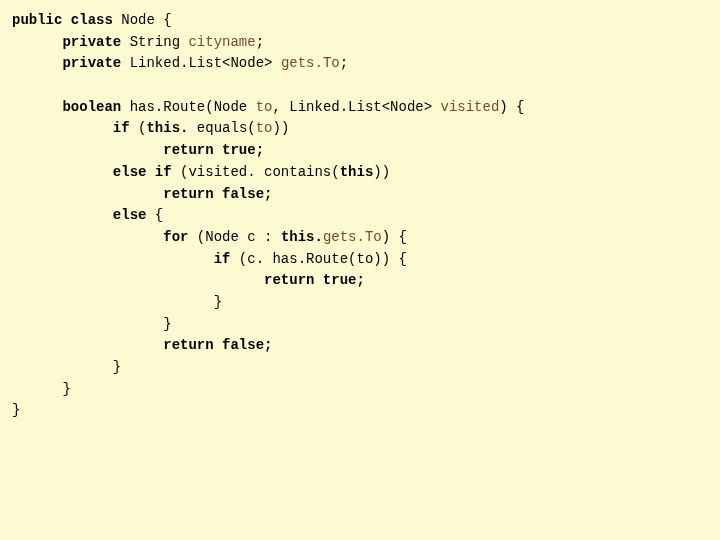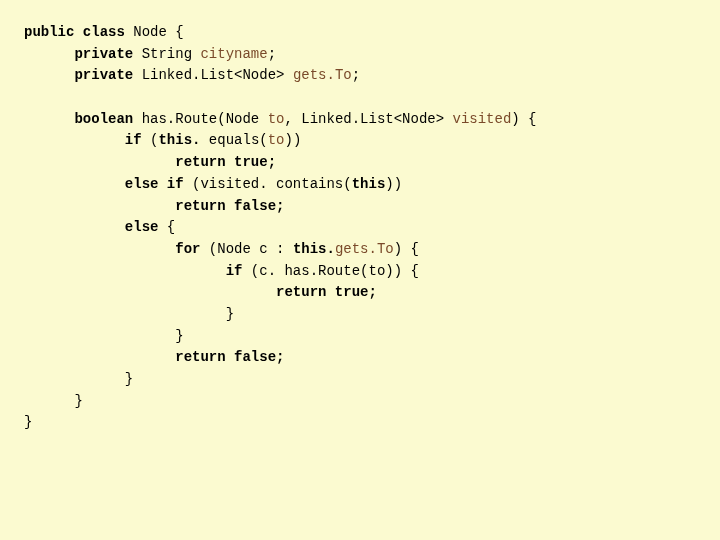--- a/index.html
+++ b/index.html
@@ -12,21 +12,21 @@
   body {
     background: #fbfad0;
     font-family: "Courier New", Courier, monospace;
     font-size: 14px;
     line-height: 1.55;
     color: #000;
     padding: 6px 8px;
     box-sizing: border-box;
   }
   pre {
-    margin: 16px;
+    margin: 4px;
     font-family: inherit;
     font-size: inherit;
     line-height: inherit;
     white-space: pre;
   }
   .kw { font-weight: bold; }
   .id { color: #7a4a2a; } 
 </style>
 </head>
 <body>

